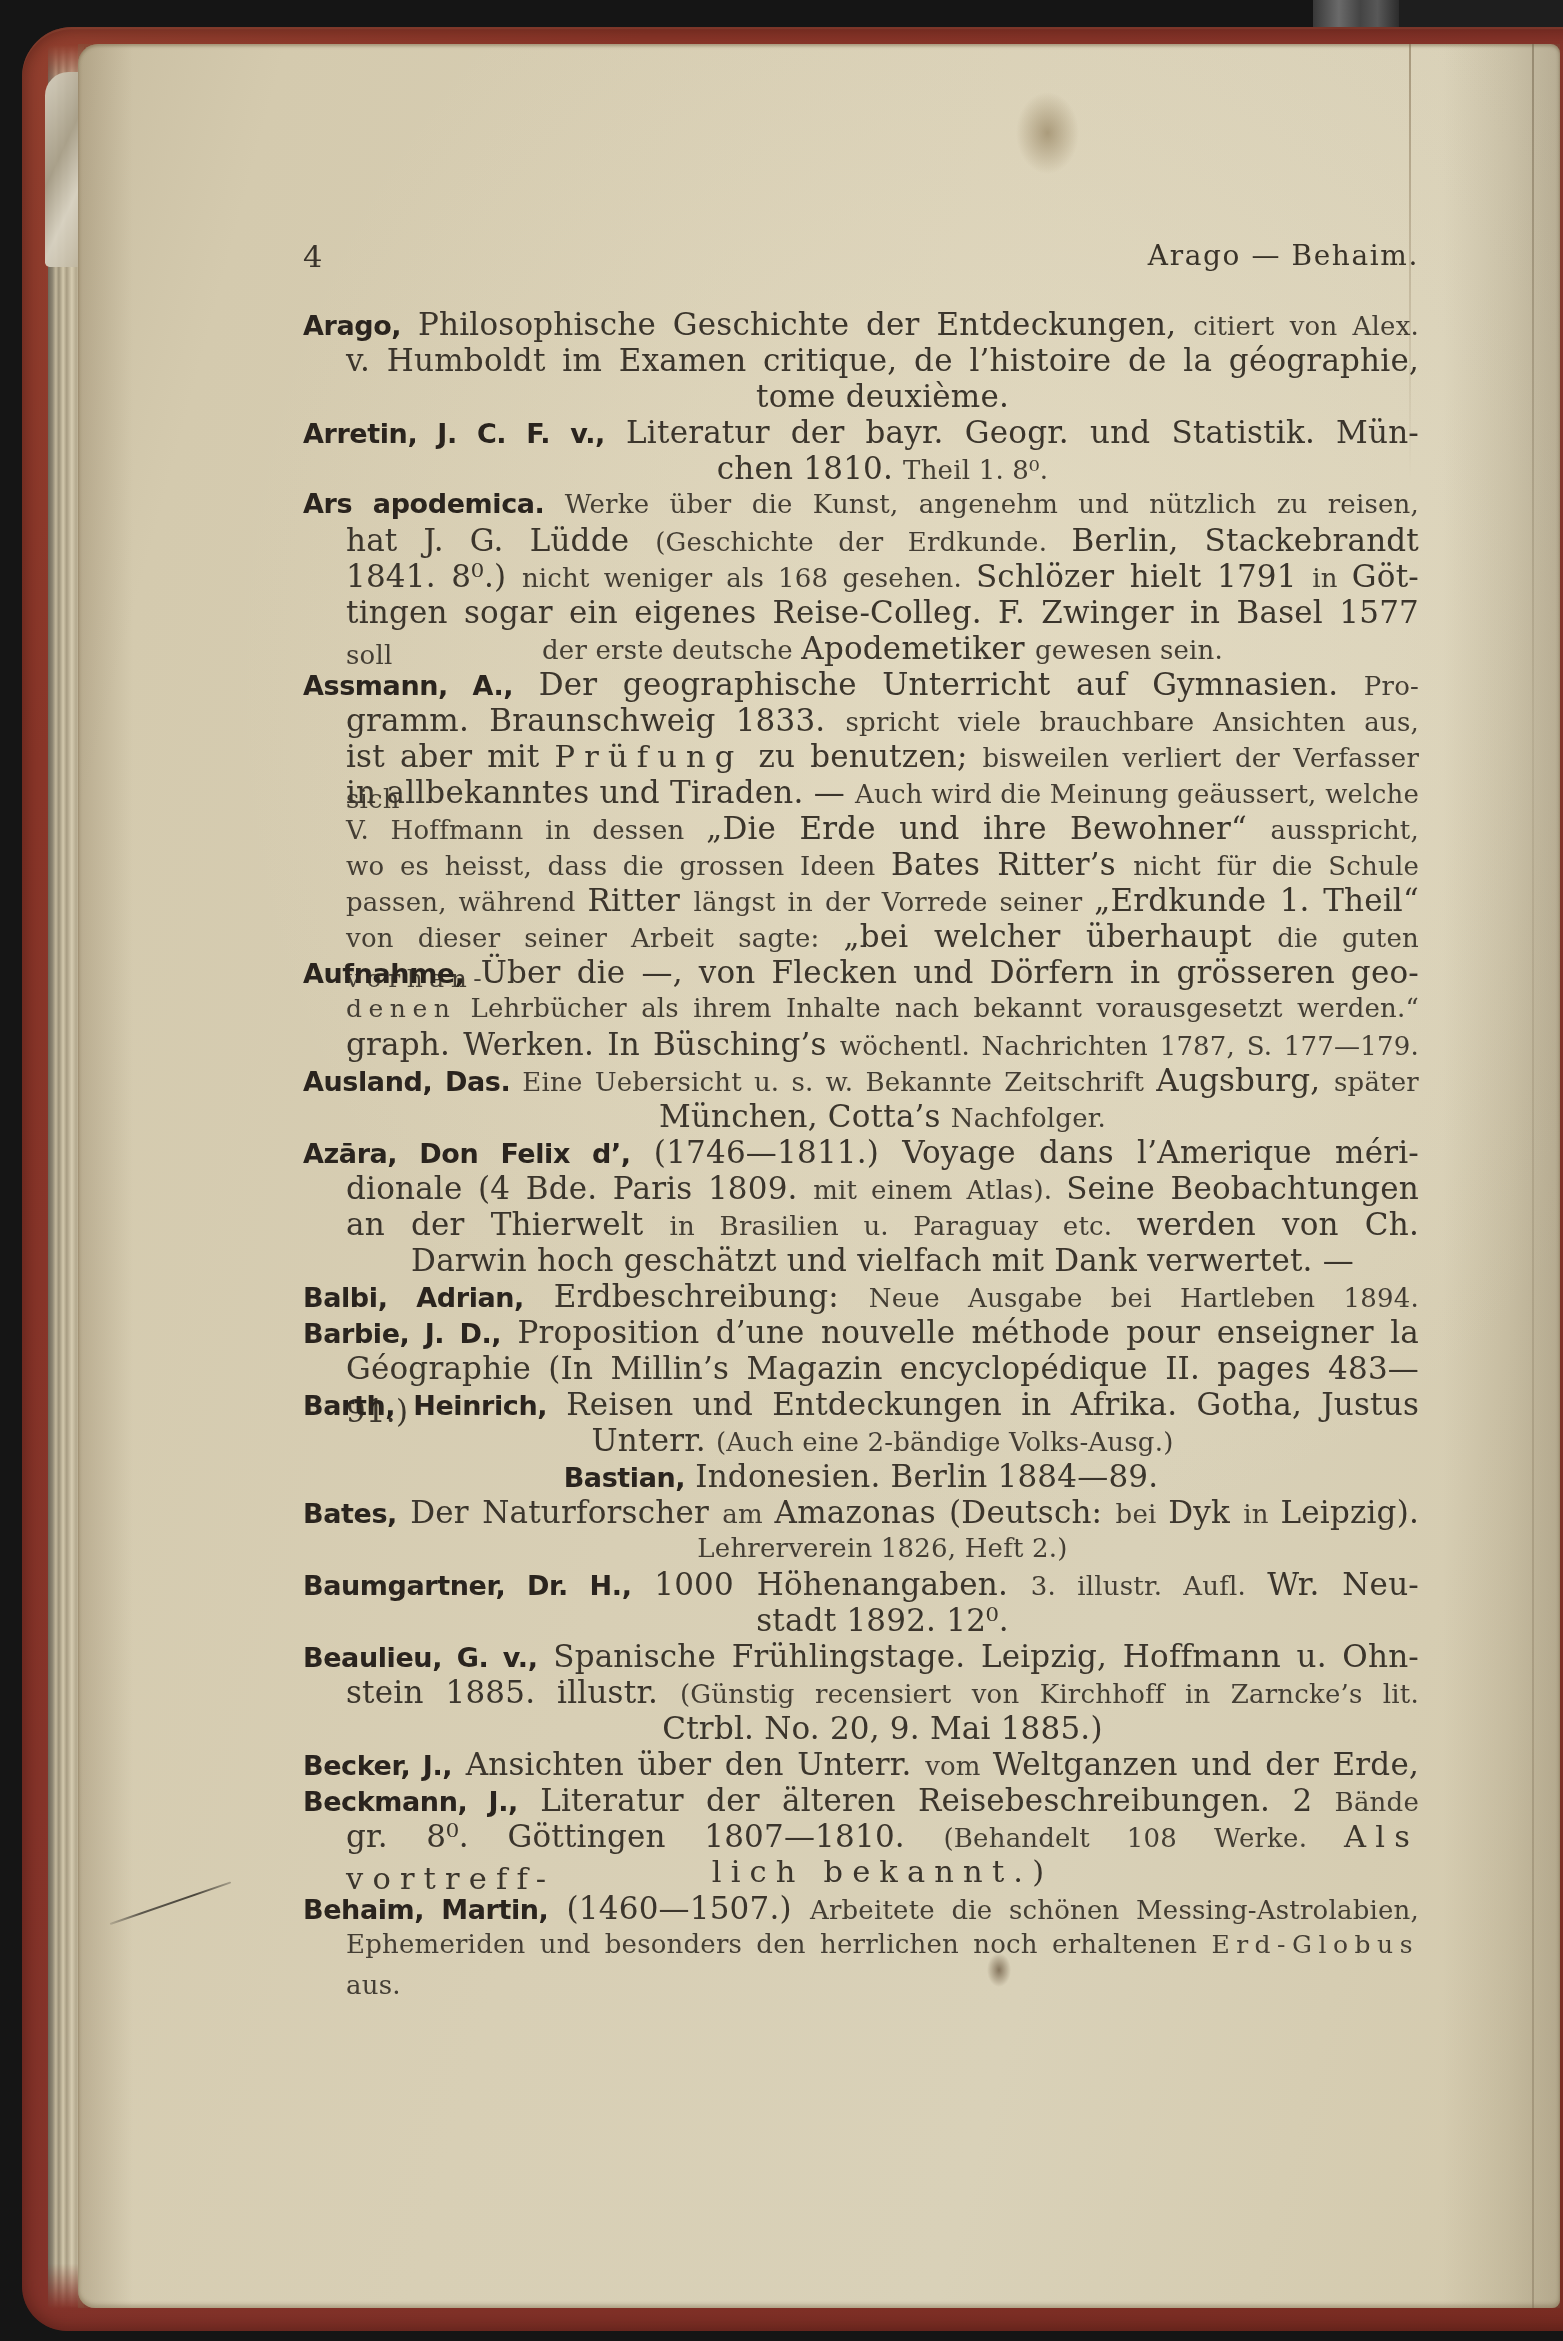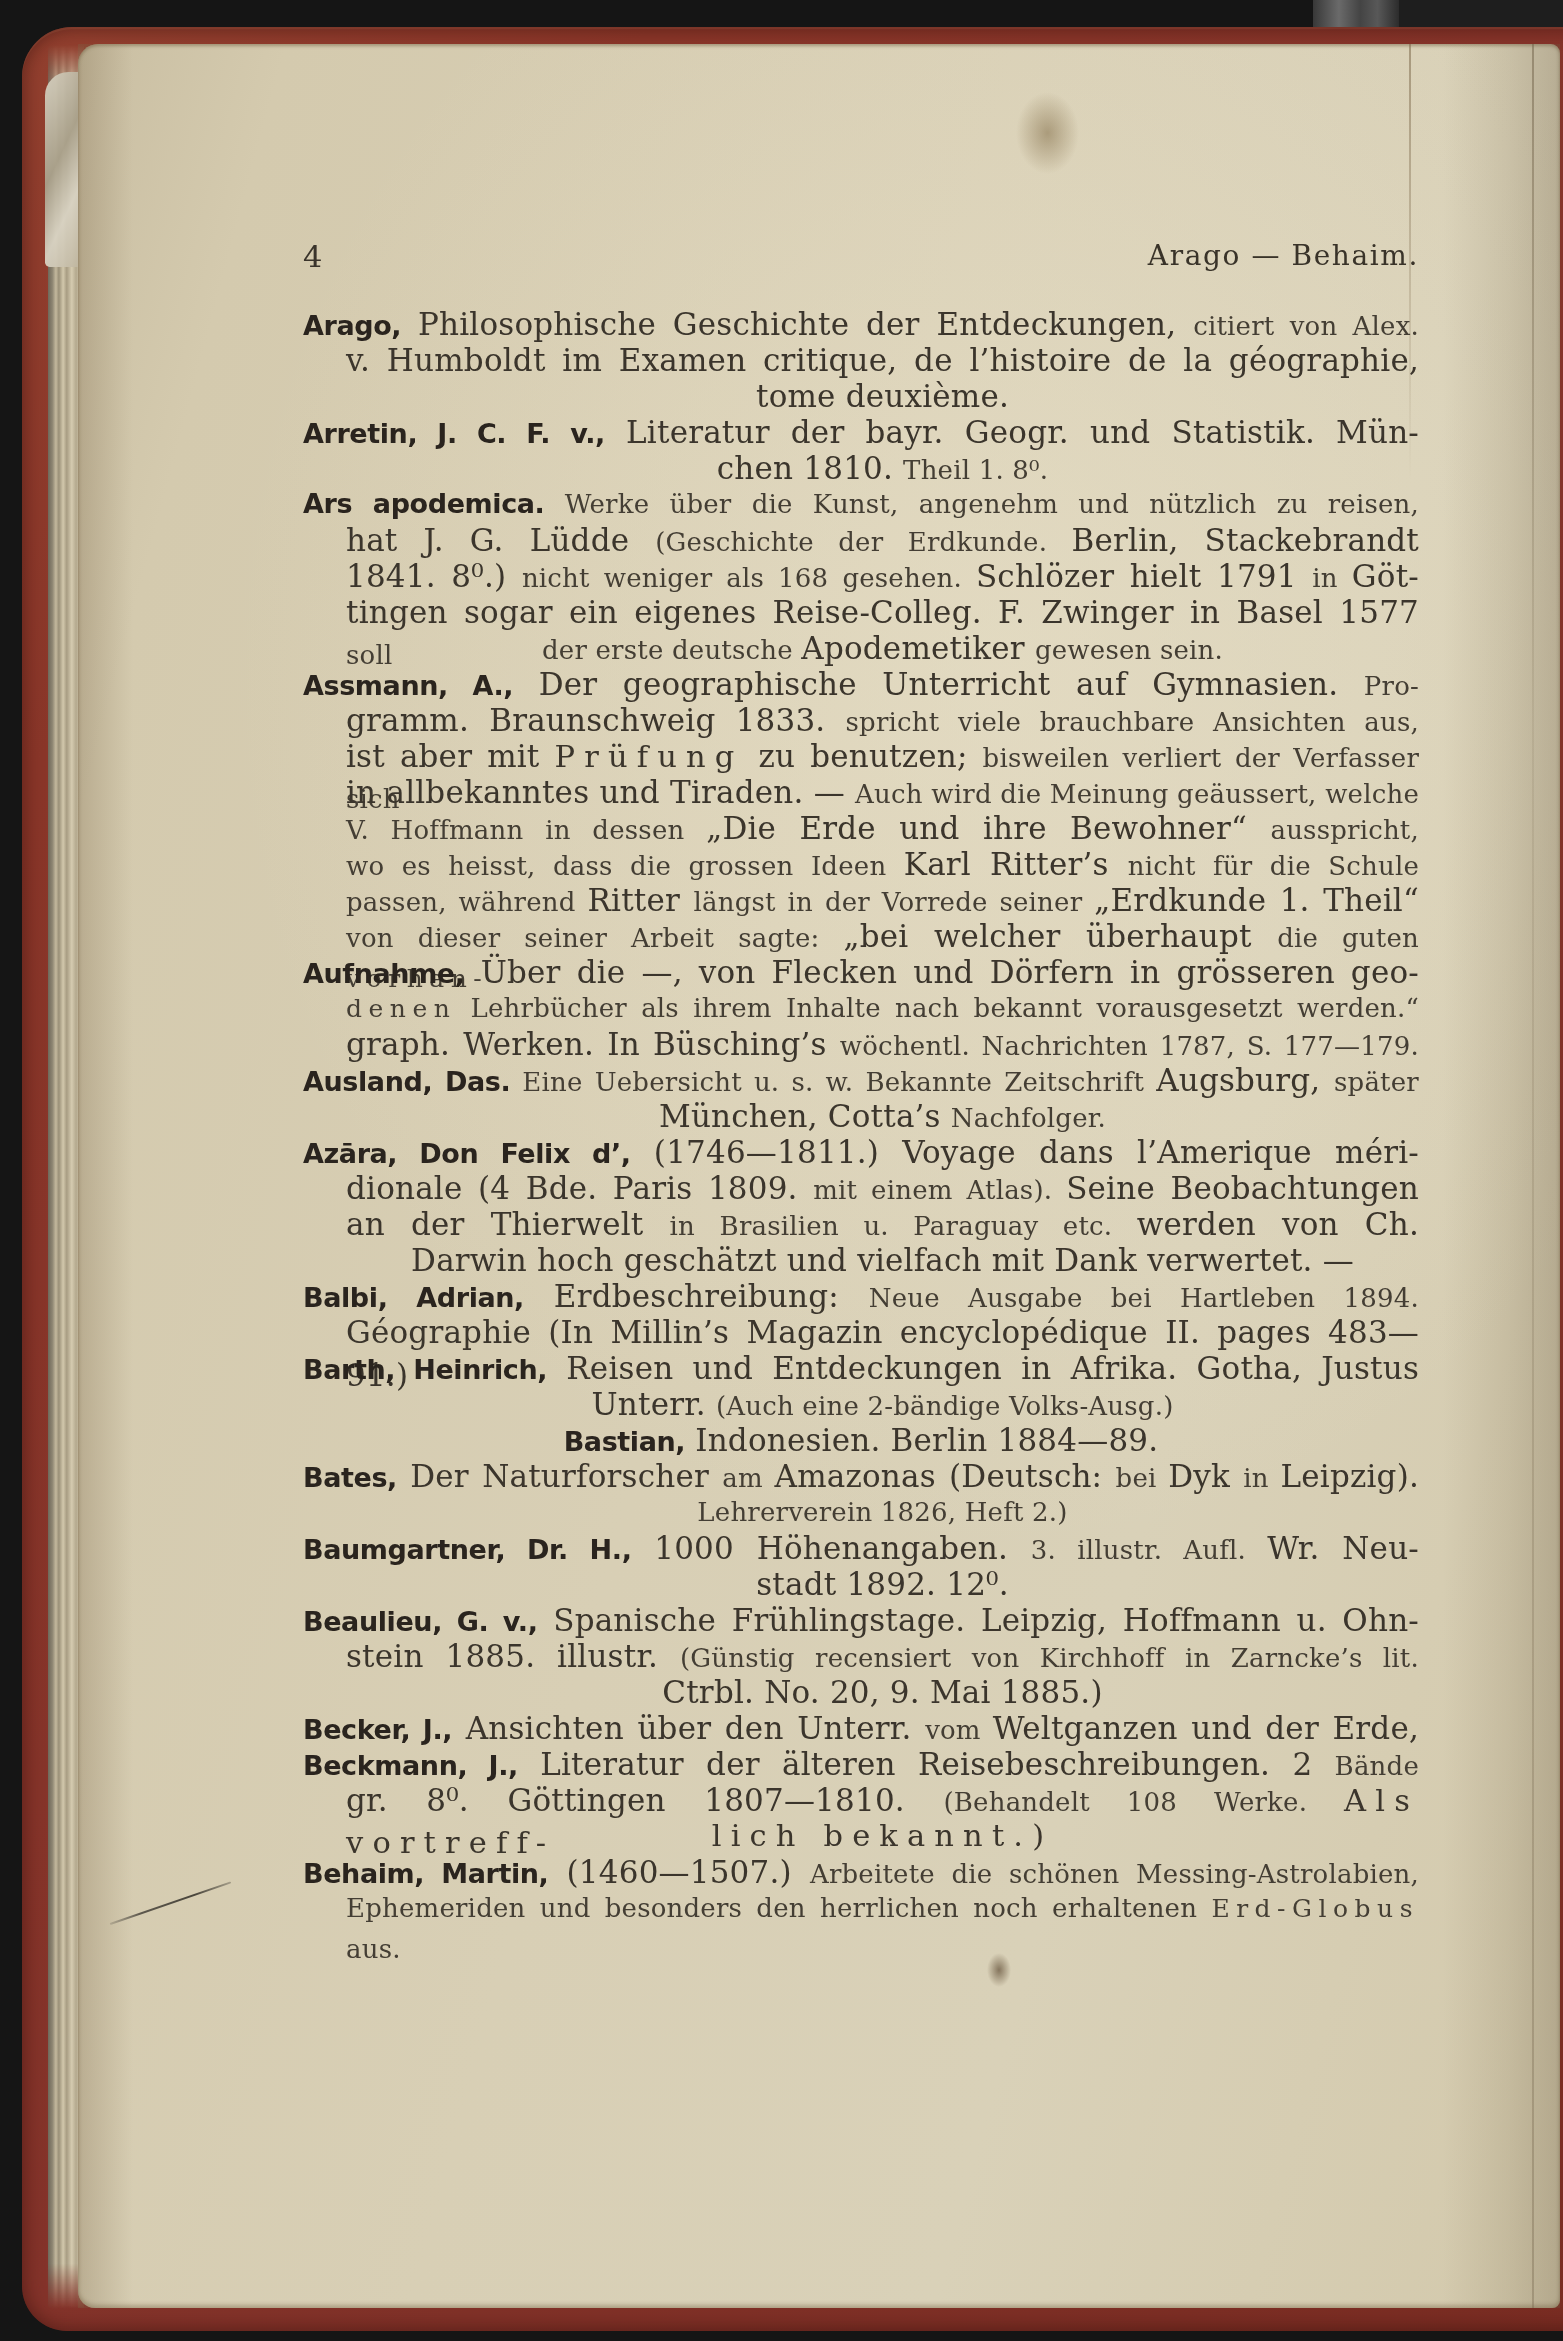--- a/index.html
+++ b/index.html
@@ -95,33 +95,34 @@
       <div class="line first j"><span class="g-b">Ars apodemica.</span><span class="g-s"> Werke über die Kunst, angenehm und nützlich zu reisen,</span></div>
       <div class="line j"><span class="g-n">hat J. G. Lüdde </span><span class="g-s">(Geschichte der Erdkunde. </span><span class="g-n">Berlin, Stackebrandt</span></div>
       <div class="line j"><span class="g-n">1841. 8⁰.) </span><span class="g-s">nicht weniger als 168 gesehen. </span><span class="g-n">Schlözer hielt 1791 </span><span class="g-s">in </span><span class="g-n">Göt-</span></div>
       <div class="line j"><span class="g-n">tingen sogar ein eigenes Reise-Colleg. F. Zwinger in Basel 1577 </span><span class="g-s">soll</span></div>
       <div class="line"><span class="g-s">der erste deutsche </span><span class="g-n">Apodemetiker </span><span class="g-s">gewesen sein.</span></div>
       <div class="line first j"><span class="g-b">Assmann, A.,</span><span class="g-n"> Der geographische Unterricht auf Gymnasien. </span><span class="g-s">Pro-</span></div>
       <div class="line j"><span class="g-n">gramm. Braunschweig 1833. </span><span class="g-s">spricht viele brauchbare Ansichten aus,</span></div>
       <div class="line j"><span class="g-n">ist aber mit </span><span class="g-sp">Prüfung</span><span class="g-n"> zu benutzen; </span><span class="g-s">bisweilen verliert der Verfasser sich</span></div>
       <div class="line j"><span class="g-n">in allbekanntes und Tiraden. — </span><span class="g-s">Auch wird die Meinung geäussert, welche</span></div>
       <div class="line j"><span class="g-s">V. Hoffmann in dessen </span><span class="g-n">„Die Erde und ihre Bewohner“ </span><span class="g-s">ausspricht,</span></div>
-      <div class="line j"><span class="g-s">wo es heisst, dass die grossen Ideen </span><span class="g-n">Karl Ritter’s </span><span class="g-s">nicht für die Schule</span></div>
+      <div class="line j"><span class="g-s">wo es heisst, dass die grossen Ideen </span><span class="g-n">Bates Ritter’s </span><span class="g-s">nicht für die Schule</span></div>
       <div class="line j"><span class="g-s">passen, während </span><span class="g-n">Ritter </span><span class="g-s">längst in der Vorrede seiner </span><span class="g-n">„Erdkunde 1. Theil“</span></div>
       <div class="line j"><span class="g-s">von dieser seiner Arbeit sagte: </span><span class="g-n">„bei welcher überhaupt </span><span class="g-s">die guten </span><span class="g-ssp">vorhan-</span></div>
       <div class="line first j"><span class="g-b">Aufnahme,</span><span class="g-n"> Über die —, von Flecken und Dörfern in grösseren geo-</span></div>
       <div class="line j"><span class="g-ssp">denen</span><span class="g-s"> Lehrbücher als ihrem Inhalte nach bekannt vorausgesetzt werden.“</span></div>
       <div class="line j"><span class="g-n">graph. Werken. In Büsching’s </span><span class="g-s">wöchentl. Nachrichten 1787, S. 177—179.</span></div>
       <div class="line first j"><span class="g-b">Ausland, Das.</span><span class="g-s"> Eine Uebersicht u. s. w. Bekannte Zeitschrift </span><span class="g-n">Augsburg, </span><span class="g-s">später</span></div>
       <div class="line"><span class="g-n">München, Cotta’s </span><span class="g-s">Nachfolger.</span></div>
       <div class="line first j"><span class="g-b">Azāra, Don Felix d’,</span><span class="g-n"> (1746—1811.)  Voyage dans l’Amerique méri-</span></div>
       <div class="line j"><span class="g-n">dionale (4 Bde. Paris 1809. </span><span class="g-s">mit einem Atlas). </span><span class="g-n">Seine Beobachtungen</span></div>
       <div class="line j"><span class="g-n">an der Thierwelt </span><span class="g-s">in Brasilien u. Paraguay etc. </span><span class="g-n">werden von Ch.</span></div>
       <div class="line"><span class="g-n">Darwin hoch geschätzt und vielfach mit Dank verwertet. —</span></div>
       <div class="line first j"><span class="g-b">Balbi, Adrian,</span><span class="g-n"> Erdbeschreibung: </span><span class="g-s">Neue Ausgabe bei Hartleben 1894.</span></div>
+      <div class="line first j"><span class="g-b">Barbie, J. D.,</span><span class="g-n"> Proposition d’une nouvelle méthode pour enseigner la</span></div>
       <div class="line j"><span class="g-n">Géographie (In Millin’s Magazin encyclopédique II. pages 483—91.)</span></div>
       <div class="line first j"><span class="g-b">Barth, Heinrich,</span><span class="g-n"> Reisen und Entdeckungen in Afrika. Gotha, Justus</span></div>
       <div class="line"><span class="g-n">Unterr. </span><span class="g-s">(Auch eine 2-bändige Volks-Ausg.)</span></div>
       <div class="line first"><span class="g-b">Bastian,</span><span class="g-n"> Indonesien. Berlin 1884—89.</span></div>
       <div class="line first j"><span class="g-b">Bates,</span><span class="g-n"> Der Naturforscher </span><span class="g-s">am </span><span class="g-n">Amazonas (Deutsch: </span><span class="g-s">bei </span><span class="g-n">Dyk </span><span class="g-s">in </span><span class="g-n">Leipzig).</span></div>
       <div class="line"><span class="g-s">Lehrerverein 1826, Heft 2.)</span></div>
       <div class="line first j"><span class="g-b">Baumgartner, Dr. H.,</span><span class="g-n"> 1000 Höhenangaben. </span><span class="g-s">3. illustr. Aufl. </span><span class="g-n">Wr. Neu-</span></div>
       <div class="line"><span class="g-n">stadt 1892. 12⁰.</span></div>
       <div class="line first j"><span class="g-b">Beaulieu, G. v.,</span><span class="g-n"> Spanische Frühlingstage. Leipzig, Hoffmann u. Ohn-</span></div>
       <div class="line j"><span class="g-n">stein 1885. illustr. </span><span class="g-s">(Günstig recensiert von Kirchhoff in Zarncke’s lit.</span></div>

